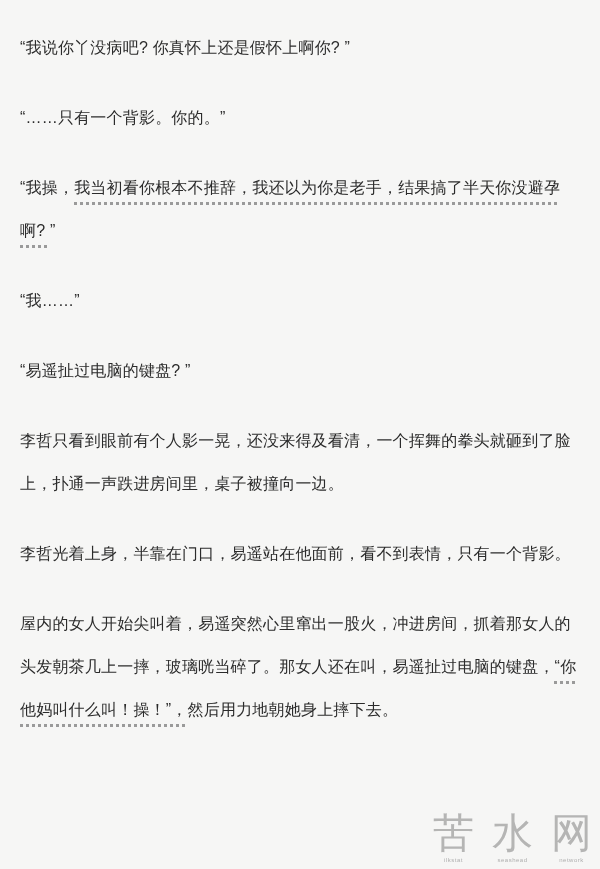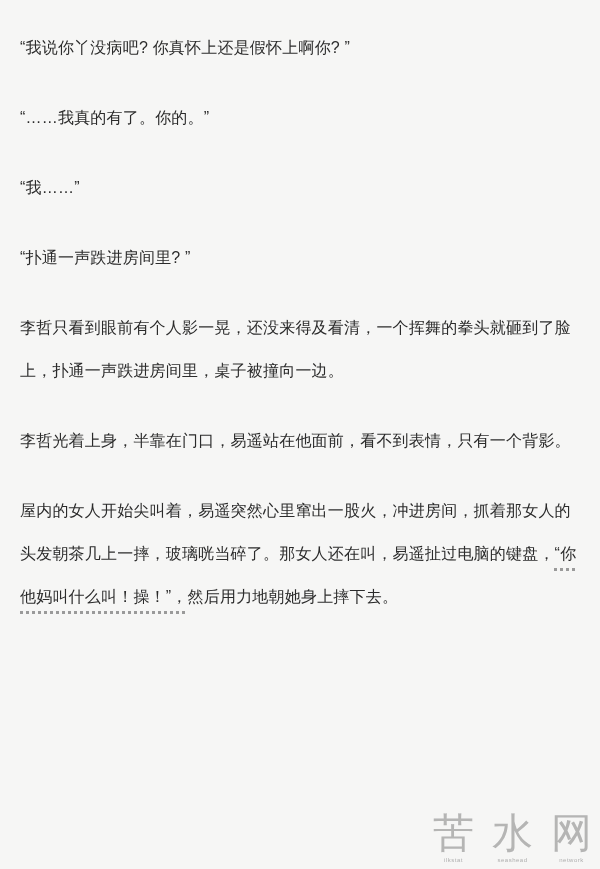--- a/index.html
+++ b/index.html
@@ -62,26 +62,27 @@
     filter: blur(0.3px);
   }
 </style>
 </head>
 <body>
 
 <main class="reader">
 
   <p class="para"><span>“我说你丫没病吧? 你真怀上还是假怀上啊你? ”</span></p>
 
-  <p class="para"><span>“……我真的有了。你的。”</span></p>
+  <p class="para"><span>“……只有一个背影。你的。”</span></p>
 
+  <p class="para"><span>“我操，</span><span class="seg-dotted">我当初看你根本不推辞，我还以为你是老手，结果搞了半天你没避孕啊? </span><span>”</span></p>
 
   <p class="para"><span>“我……”</span></p>
 
-  <p class="para"><span>“扑通一声跌进房间里? ”</span></p>
+  <p class="para"><span>“易遥扯过电脑的键盘? ”</span></p>
 
   <p class="para"><span>李哲只看到眼前有个人影一晃，还没来得及看清，一个挥舞的拳头就砸到了脸上，扑通一声跌进房间里，桌子被撞向一边。</span></p>
 
   <p class="para"><span>李哲光着上身，半靠在门口，易遥站在他面前，看不到表情，只有一个背影。</span></p>
 
   <p class="para"><span>屋内的女人开始尖叫着，易遥突然心里窜出一股火，冲进房间，抓着那女人的头发朝茶几上一摔，玻璃咣当碎了。那女人还在叫，易遥扯过电脑的键盘，</span><span class="seg-dotted">“你他妈叫什么叫！操！”，</span><span>然后用力地朝她身上摔下去。</span></p>
 
 </main>
 
 <div class="watermark">

